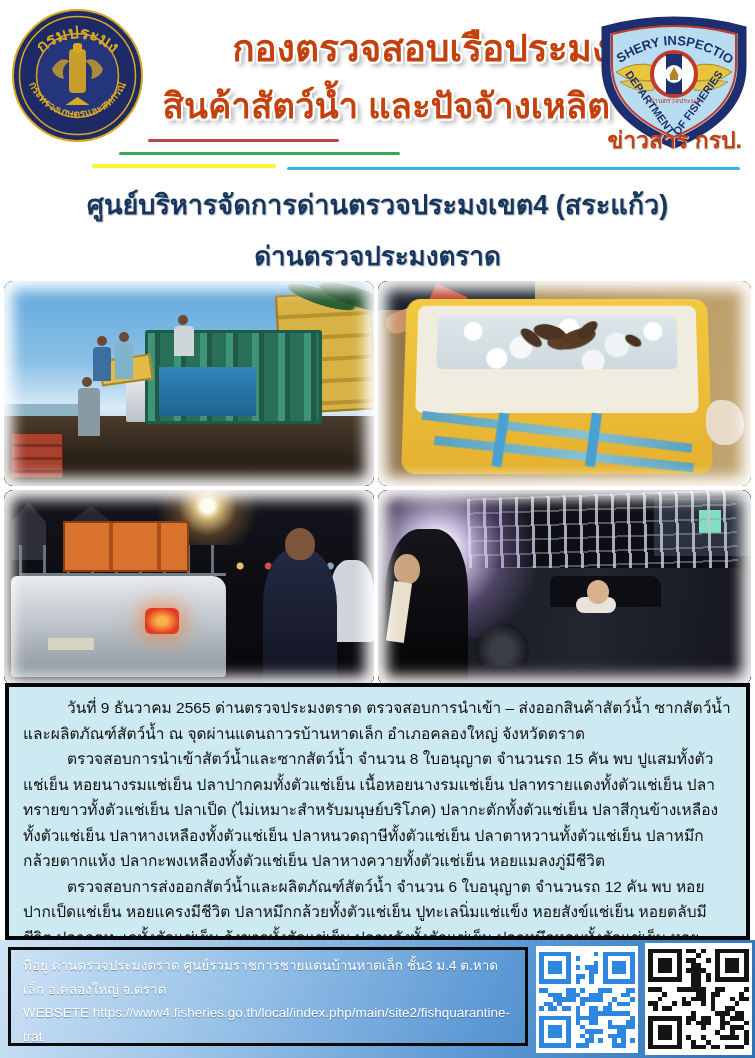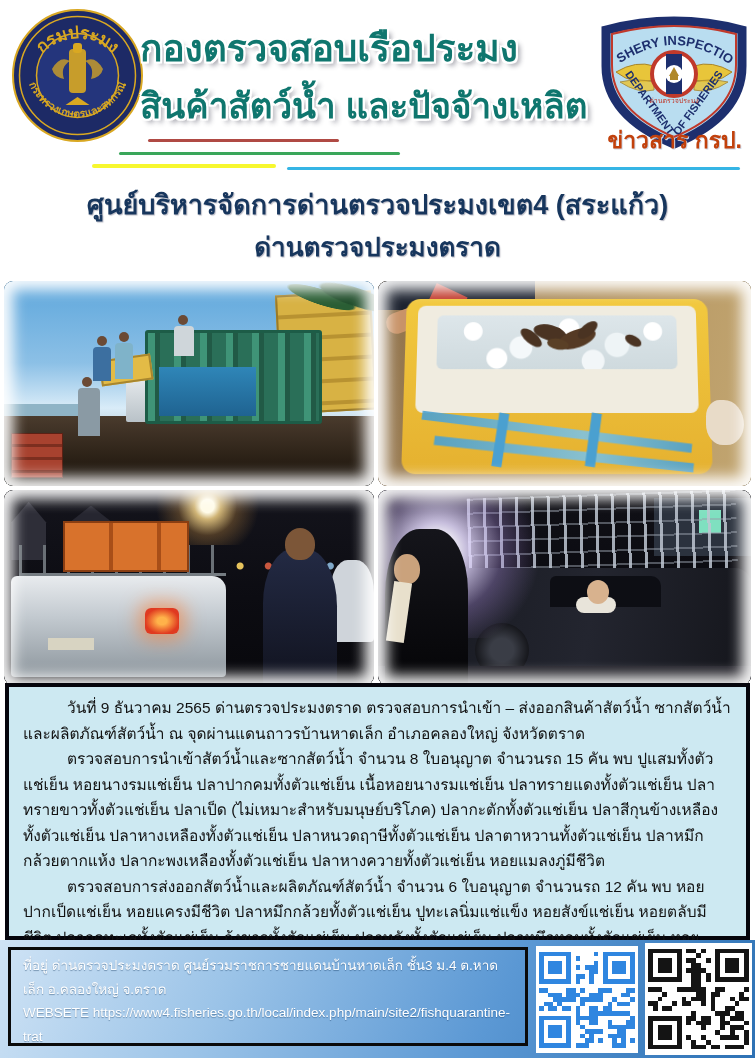--- a/index.html
+++ b/index.html
@@ -7,41 +7,41 @@
   *{box-sizing:border-box;}
   #page{
     position:relative;width:755px;height:1058px;background:#ffffff;
     font-family:"Liberation Sans","DejaVu Sans",sans-serif;overflow:hidden;
     margin:0 auto;
   }
   
   #seal{position:absolute;left:12px;top:9px;width:131px;height:133px;}
   #badge{position:absolute;left:596px;top:10px;width:156px;height:140px;}
   .title-line{
-    position:absolute;left:140px;width:470px;text-align:left;
-    font-weight:bold;color:#0f766e;letter-spacing:0px;
+    position:absolute;left:140px;width:470px;text-align:right;
+    font-weight:bold;color:#c2410c;letter-spacing:0px;
     text-shadow:-2px -2px 0 #fff,2px -2px 0 #fff,-2px 2px 0 #fff,2px 2px 0 #fff,
                  0 -2px 0 #fff,0 2px 0 #fff,-2px 0 0 #fff,2px 0 0 #fff,
                  4px 4px 5px rgba(40,40,60,.45);
   }
   #title1{top:18px;font-size:37px;}
   #title2{top:78px;font-size:35px;}
   .accent-line{position:absolute;height:3px;border-radius:2px;}
   #line-red{left:148px;top:139px;width:191px;}
   #line-green{left:119px;top:152px;width:281px;}
   #line-yellow{left:92px;top:164px;width:184px;height:4px;}
   #line-cyan{left:287px;top:167px;width:453px;}
   #news-label{
     position:absolute;right:13px;top:122px;font-size:23px;font-weight:bold;
     color:#c2410c;text-shadow:1px 1px 0 #cfd8e8;
   }
   
   #banner{position:absolute;left:0;top:183px;width:755px;height:95px;text-align:center;color:#17365d;}
   #banner .b1{font-size:27px;font-weight:bold;text-shadow:1px 1px 1px rgba(60,60,90,.35);}
-  #banner .b2{font-size:26px;font-weight:bold;text-shadow:1px 1px 1px rgba(60,60,90,.35);}
+  #banner .b2{margin-top:9px;font-size:26px;font-weight:bold;text-shadow:1px 1px 1px rgba(60,60,90,.35);}
   
   .photo{position:absolute;overflow:hidden;border-radius:9px;background:#222;}
   .photo::after{content:"";position:absolute;inset:0;border-radius:9px;
     box-shadow:inset 0 0 14px 9px rgba(255,255,255,.95);pointer-events:none;}
   .ab{position:absolute;}
   #photo1{left:4px;top:281px;width:370px;height:205px;}
   #photo2{left:378px;top:281px;width:373px;height:205px;}
   #photo3{left:4px;top:490px;width:370px;height:195px;}
   #photo4{left:378px;top:490px;width:373px;height:195px;}
 

